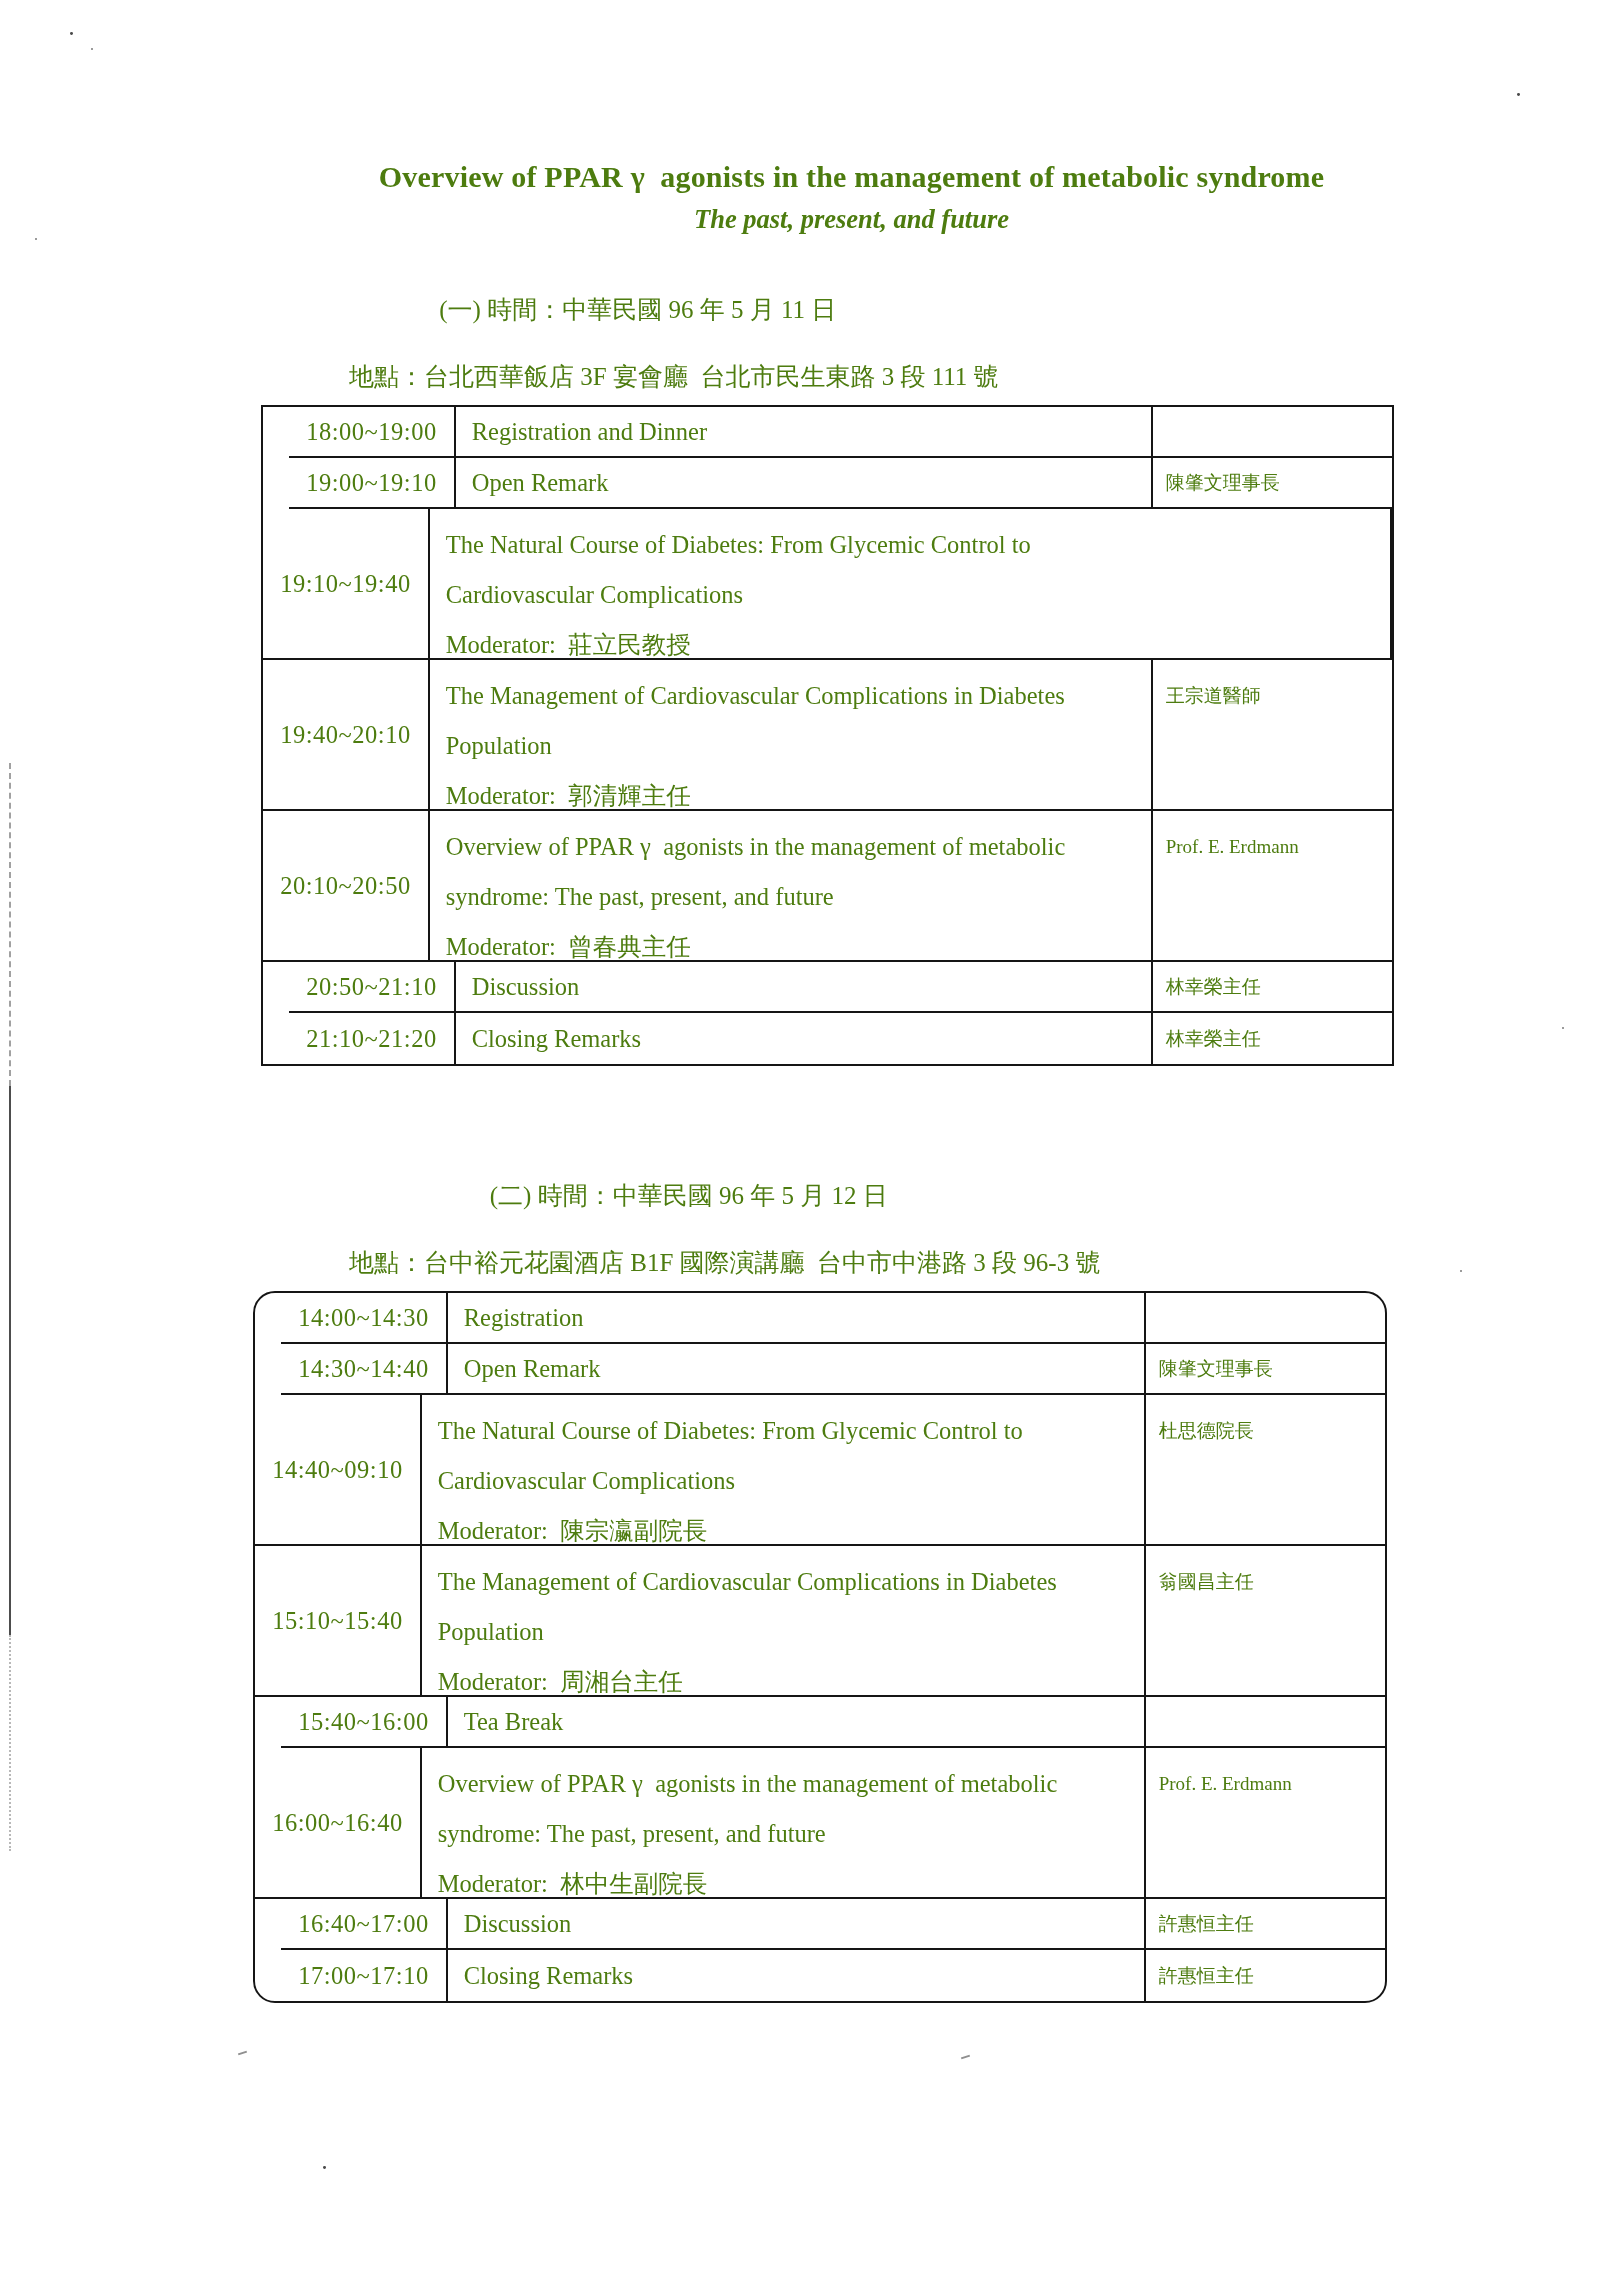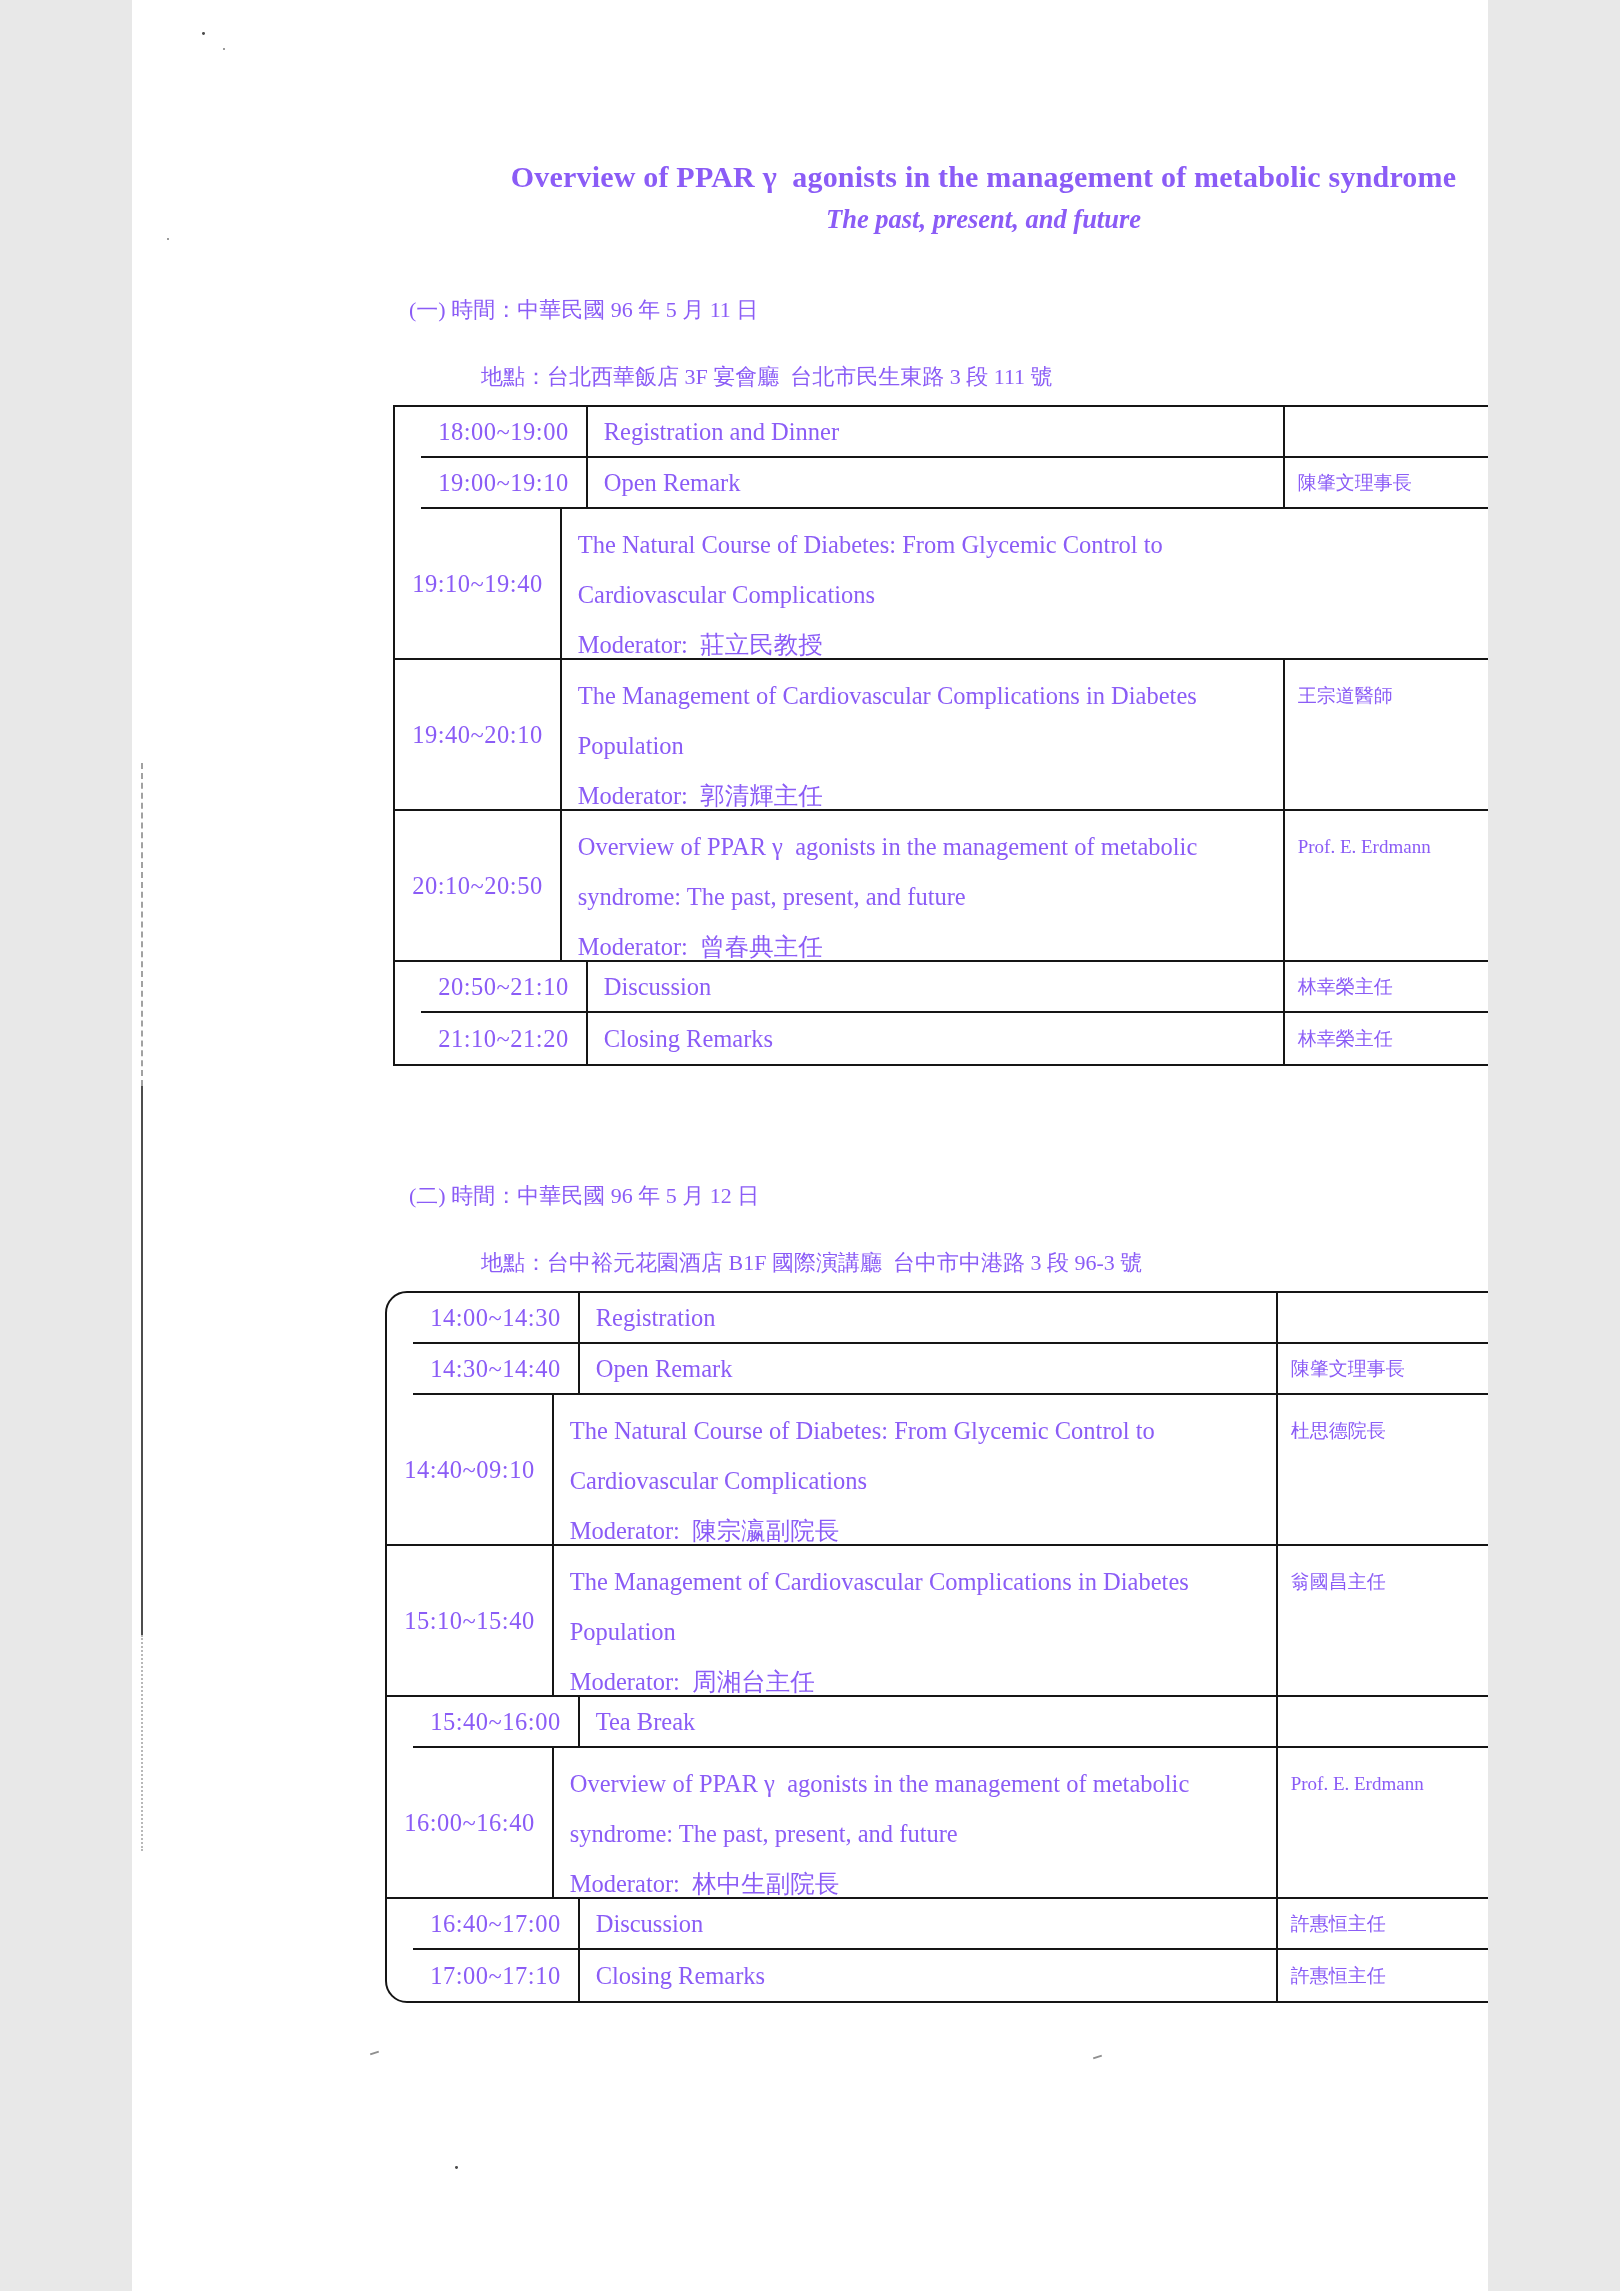--- a/index.html
+++ b/index.html
@@ -1,28 +1,28 @@
 <!DOCTYPE html>
 <html><head>
 <meta charset="utf-8">
 <style>
   html,body { margin:0; padding:0; background:#e8e8e8; }
   .page {
-    position:relative; width:1356px; height:2292px; margin:0 auto;
-    background:#ffffff; color:#8b5cf6;
+    position:relative; width:1620px; height:2292px; margin:0 auto;
+    background:#ffffff; color:#4d7c0f;
     font-family:"Liberation Serif", "DejaVu Serif", serif;
     overflow:hidden;
   }
   
   .title-block { position:absolute; top:160px; left:83px; width:1537px; text-align:center; }
   .doc-title { font-size:30px; font-weight:bold; letter-spacing:0.2px; white-space:pre-wrap; }
   .doc-subtitle { font-size:26.5px; font-weight:bold; font-style:italic; margin-top:9.8px; white-space:pre-wrap; }
 
   
-  .session-head { position:absolute; left:277px; font-size:22px; }
+  .session-head { position:absolute; left:277px; font-size:25px;text-align:center; }
   .sh-line { white-space:pre-wrap; height:67px; line-height:39px; }
   .sh-venue { margin-left:72px; }
 
   
   .agenda { position:absolute; border:2.9px solid #151515; background:#fff; box-sizing:content-box; }
   .row { display:flex; border-bottom:2.9px solid #151515; box-sizing:border-box; }
   .agenda .row:last-child { border-bottom:none; }
   .row.short { height:51px;margin-left:26px; }
   .row.tall  { height:151px; }
   .cell { box-sizing:border-box; }

